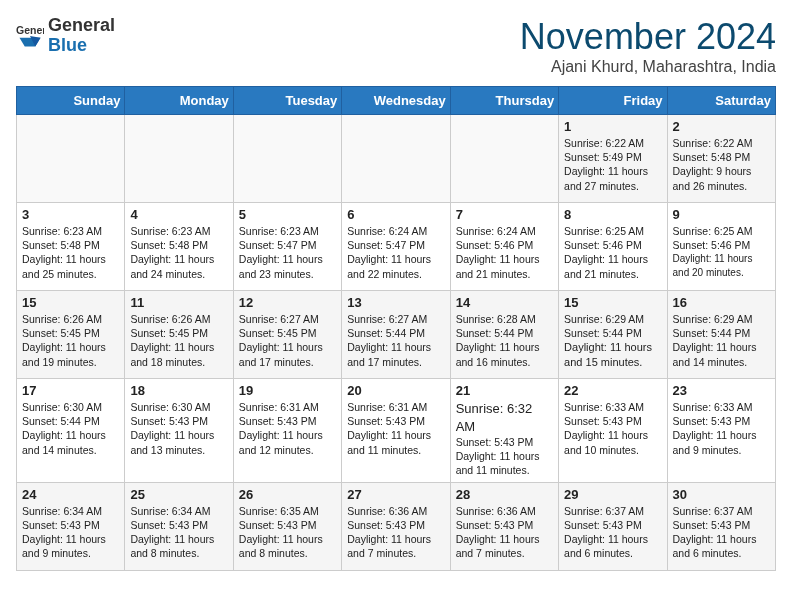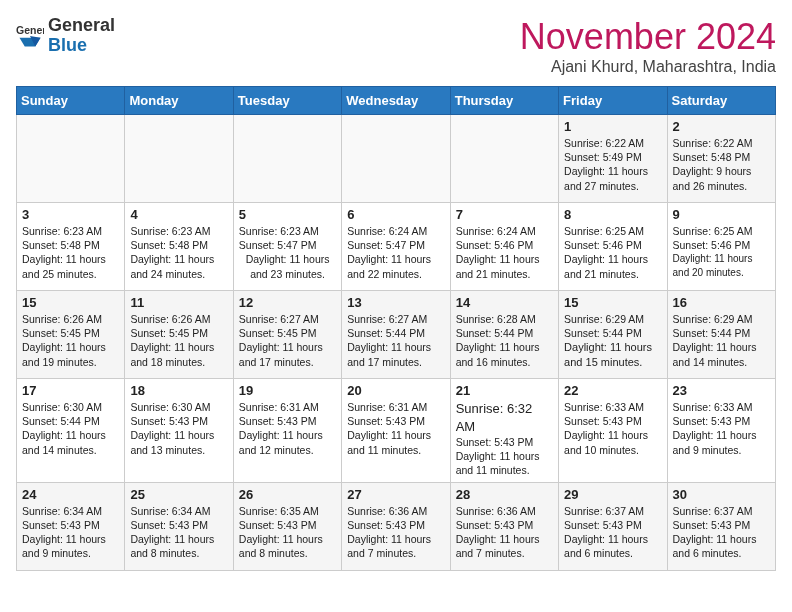--- a/index.html
+++ b/index.html
@@ -31,38 +31,38 @@
     .logo-icon {
       width: 28px;
       height: 28px;
     }
     .title-block {
       text-align: right;
     }
     .month-title {
       font-size: 36px;
       font-weight: normal;
-      color: #be185d;
+      color: #0c4a6e;
     }
     .location {
       font-size: 16px;
       color: #444;
     }
     .calendar {
       width: 100%;
       border-collapse: collapse;
       table-layout: fixed;
     }
     .calendar thead th {
       background-color: #2979c0;
       color: #fff;
       font-size: 13px;
       font-weight: bold;
       padding: 6px 4px;
-      text-align: left;
+      text-align: right;
       border: 1px solid #2060a0;
     }
     .calendar tbody td {
       vertical-align: top;
       border: 1px solid #ccc;
       padding: 4px 5px;
       font-size: 10.5px;
       color: #222;
       height: 88px;
       background: #fff;
@@ -148,21 +148,21 @@
         <td>
           <span class="day-num">4</span>
           <div style="font-size: 10.5px; line-height: 1.35;">Sunrise: 6:23 AM</div>
           <div style="font-size: 10.5px; line-height: 1.35;">Sunset: 5:48 PM</div>
           <div style="font-size: 10.5px; line-height: 1.35;">Daylight: 11 hours and 24 minutes.</div>
         </td>
         <td>
           <span class="day-num">5</span>
           <div style="font-size: 10.5px; line-height: 1.35;">Sunrise: 6:23 AM</div>
           <div style="font-size: 10.5px; line-height: 1.35;">Sunset: 5:47 PM</div>
-          <div style="font-size: 10.5px; line-height: 1.35; text-align: center;">Daylight: 11 hours and 23 minutes.</div>
+          <div style="font-size: 10.5px; line-height: 1.35;">Daylight: 11 hours and 23 minutes.</div>
         </td>
         <td>
           <span class="day-num">6</span>
           <div style="font-size: 10.5px; line-height: 1.35;">Sunrise: 6:24 AM</div>
           <div style="font-size: 10.5px; line-height: 1.35;">Sunset: 5:47 PM</div>
           <div style="font-size: 10.5px; line-height: 1.35;">Daylight: 11 hours and 22 minutes.</div>
         </td>
         <td>
           <span class="day-num">7</span>
           <div style="font-size: 10.5px; line-height: 1.35;">Sunrise: 6:24 AM</div>

